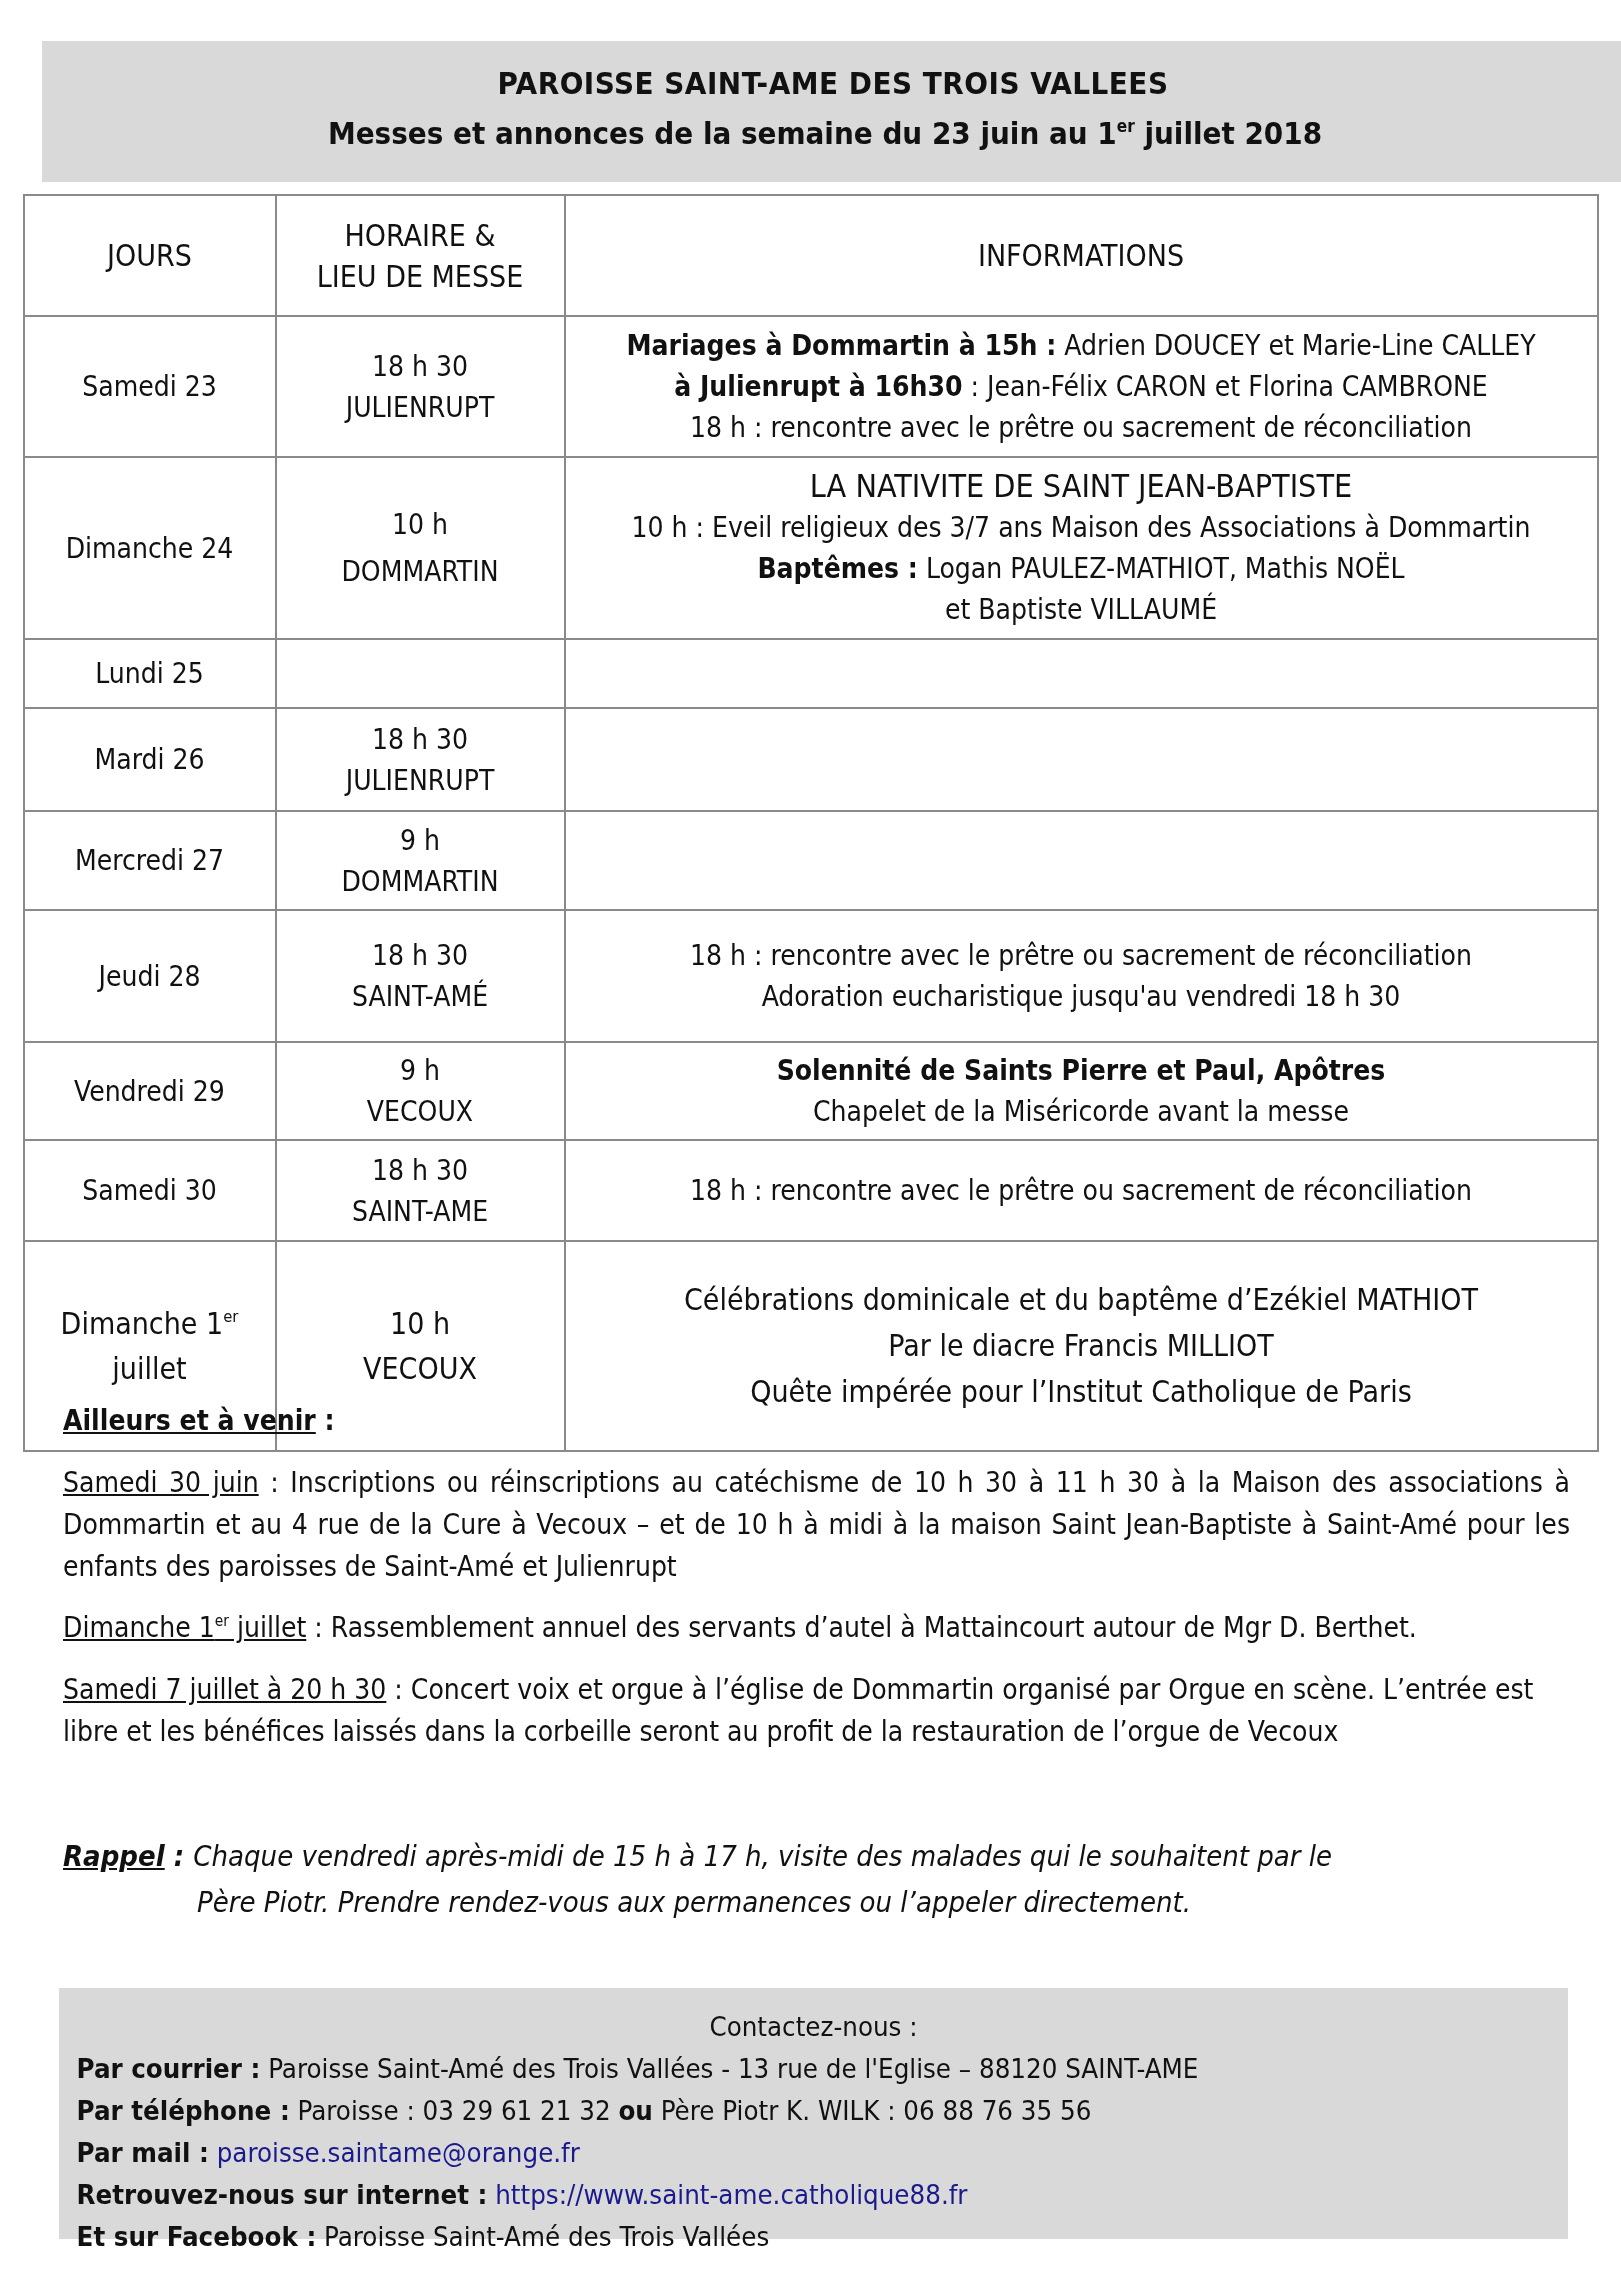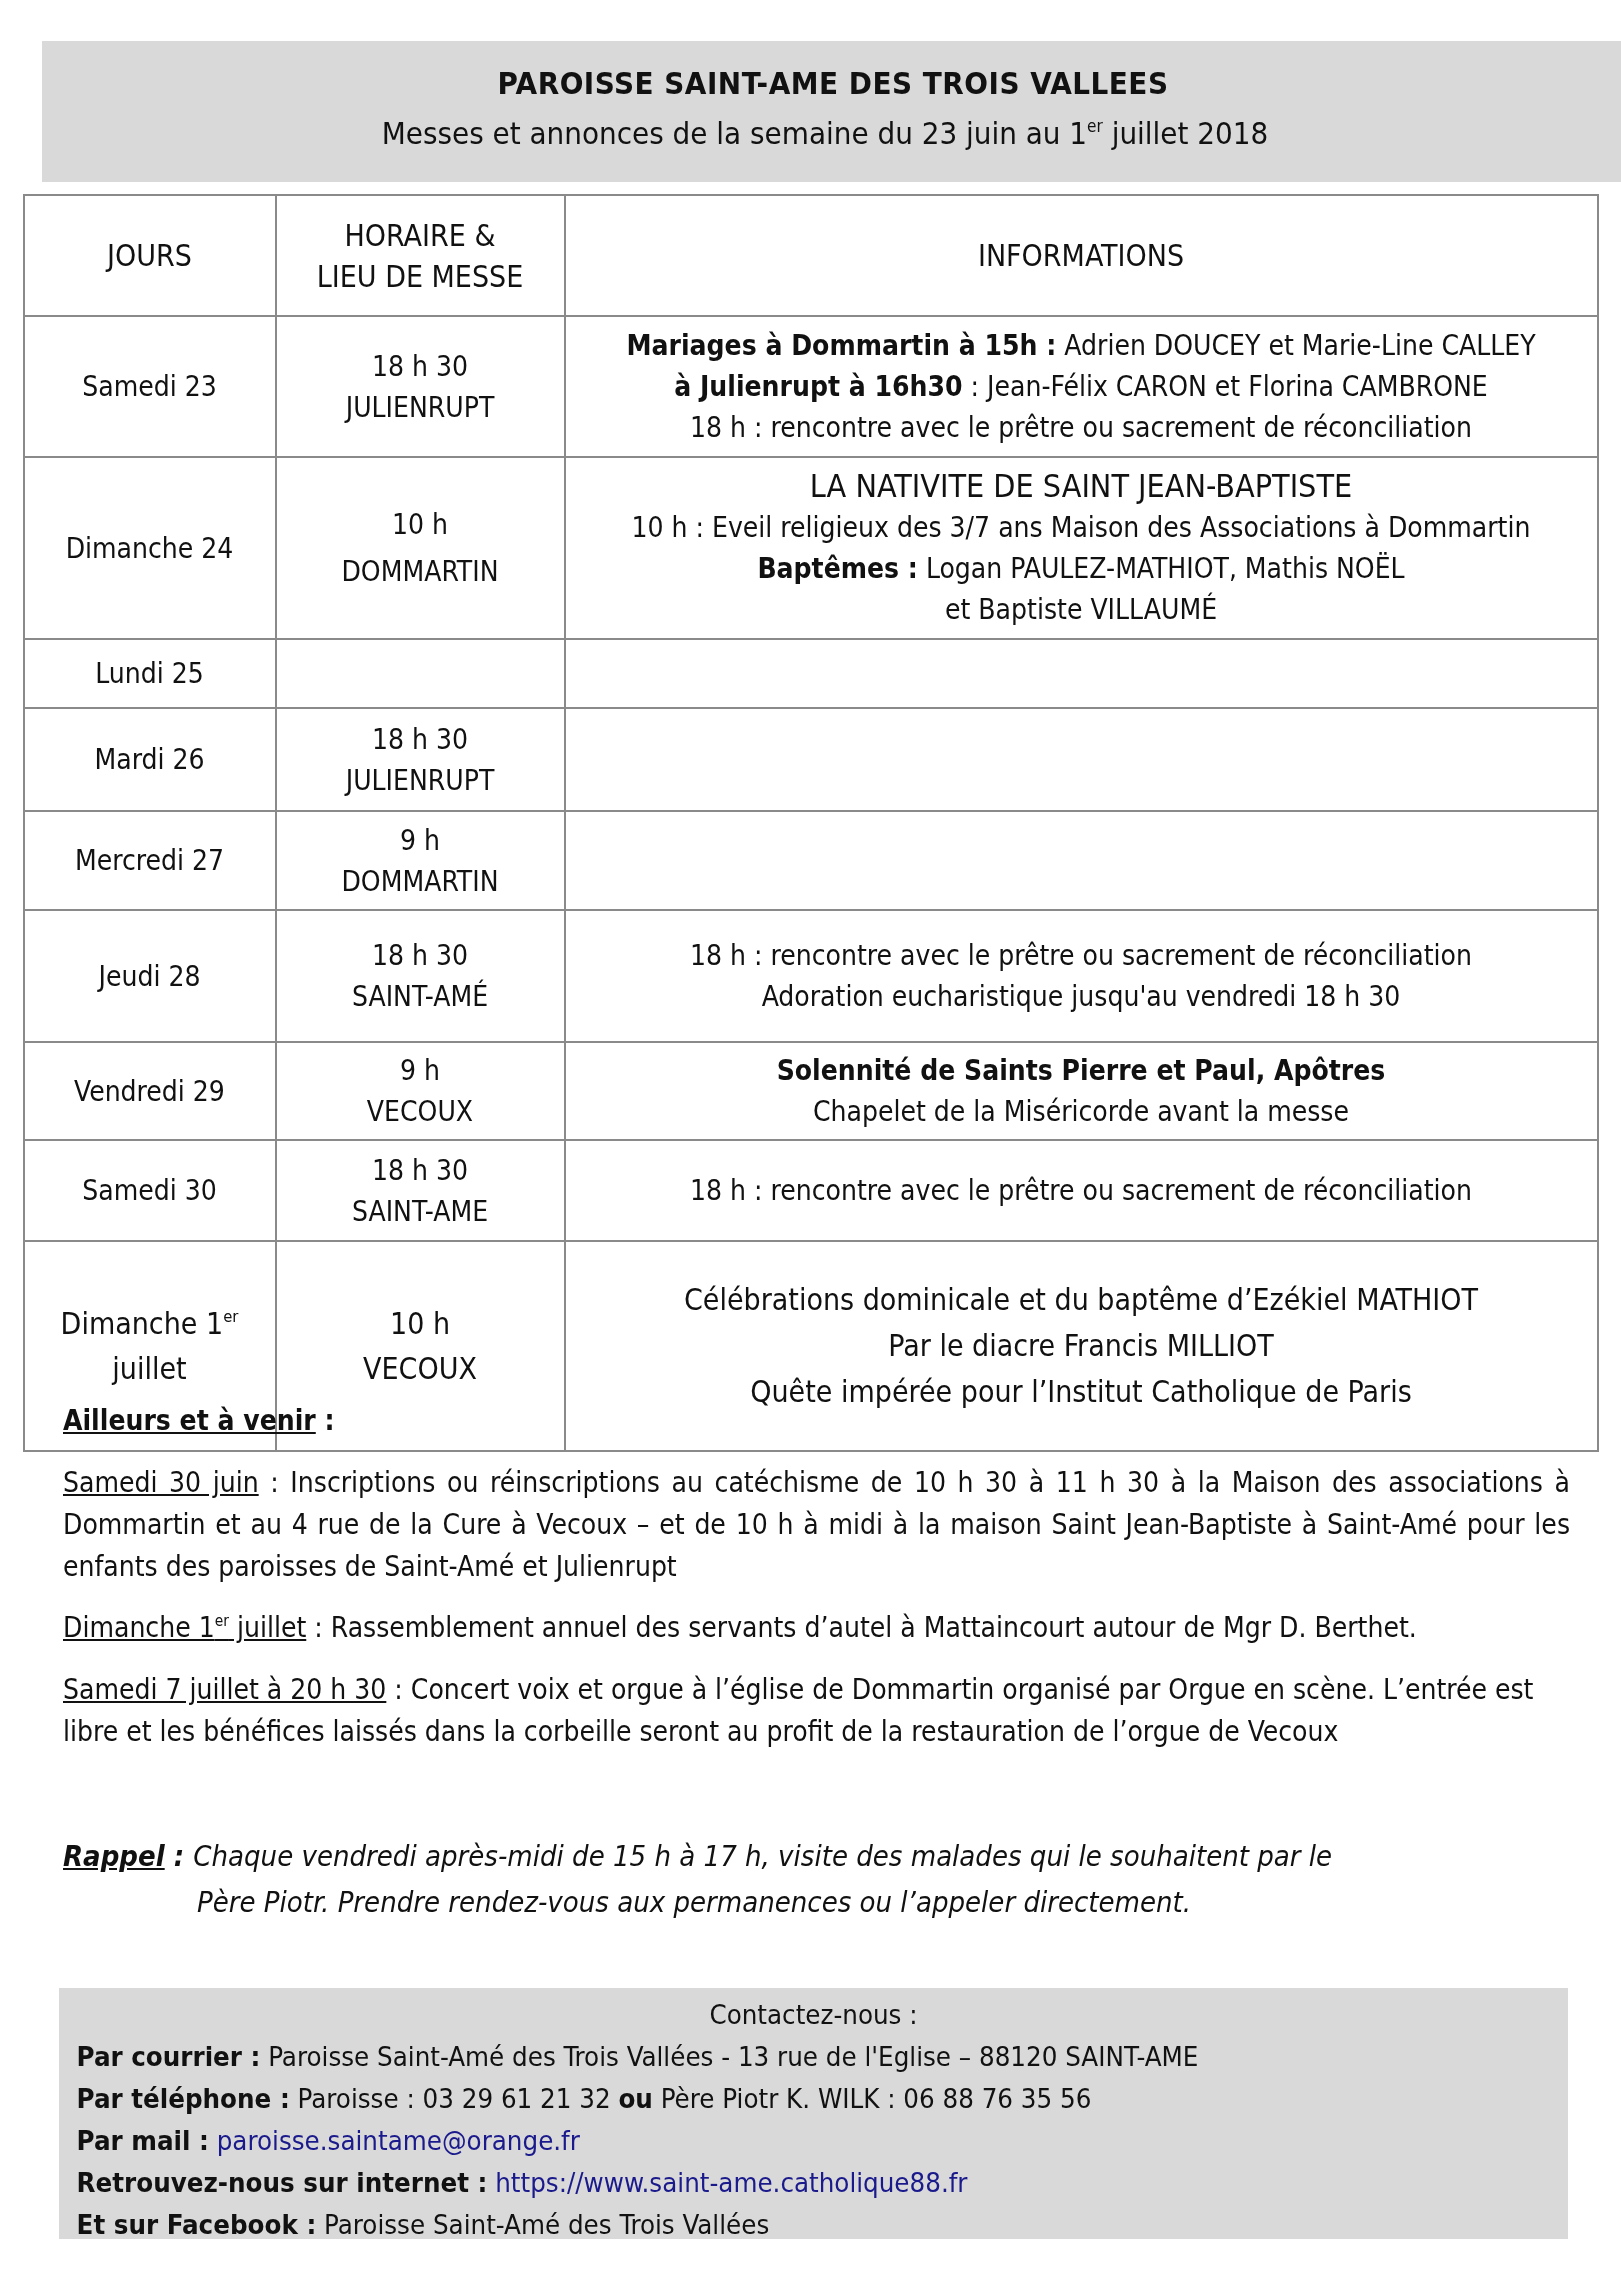--- a/index.html
+++ b/index.html
@@ -2,21 +2,21 @@
 <html><head>
 <meta charset="utf-8">
 <style>
   html, body { margin:0; padding:0; background:#ffffff; }
   body { width:1621px; height:2293px; position:relative; overflow:hidden;
          font-family:"DejaVu Sans Condensed","DejaVu Sans", sans-serif; color:#111; }
 
   #header-box { position:absolute; left:42px; top:41px; width:1543px; height:141px;
     background:#d9d9d9; text-align:center;padding-left:39px; }
   #header-box .t1 { position:absolute; left:0; right:0; top:23.5px; font-size:31px; font-weight:bold; letter-spacing:0.5px; }
-  #header-box .t2 { position:absolute; left:0; right:16px; top:74px; font-size:31px; font-weight:normal; }
+  #header-box .t2 { position:absolute; left:0; right:16px; top:74px; font-size:31px; font-weight:bold; }
   sup { font-size:0.55em; vertical-align:0.7em; line-height:0; }
 
   table#schedule { position:absolute; left:22.5px; top:194px; width:1574px; border-collapse:collapse; table-layout:fixed; }
   #schedule td, #schedule th { border:2px solid #8a8a8a; text-align:center; vertical-align:middle; padding:0; font-weight:normal; font-size:28px; line-height:41px; }
   #schedule col.c1 { width:252px; }
   #schedule col.c2 { width:289px; }
   #schedule col.c3 { width:1033px; }
   #schedule th { font-size:30px; }
   .b { font-weight:bold; }
   .big { font-size:32px; }
@@ -25,21 +25,21 @@
   #notes { position:absolute; left:63px; top:1400px; width:1507px; font-size:28px; line-height:42px; }
   #notes p { margin:0 0 19.6px 0; text-align:justify; }
   #notes .h { font-weight:bold; text-decoration:underline; }
   .ul { text-decoration:underline; }
 
   #rappel { position:absolute; left:63px; top:1833px; width:1507px; font-size:29px; line-height:46px; font-style:italic; }
   #rappel .lbl { font-weight:bold; text-decoration:underline; font-style:italic; }
   #rappel .r2 { padding-left:134px; }
 
   #footer-box { position:absolute; left:59px; top:1988px; width:1509px; height:251px; background:#d9d9d9; font-size:27.4px; line-height:42px; }
-  #footer-box .ct { text-align:center; margin-top:6px; }
+  #footer-box .ct { text-align:center; margin-top:18px; }
   #footer-box .row { padding-left:17.6px; }
   #footer-box .lab { font-weight:bold; }
   #footer-box a { color:#1a1a8c; }
 </style>
 </head>
 <body>
 
 <div id="header-box">
   <div class="t1">PAROISSE SAINT-AME DES TROIS VALLEES</div>
   <div class="t2"><span>Messes et annonces de la semaine du 23 juin au 1</span><sup>er</sup><span> juillet 2018</span></div>

